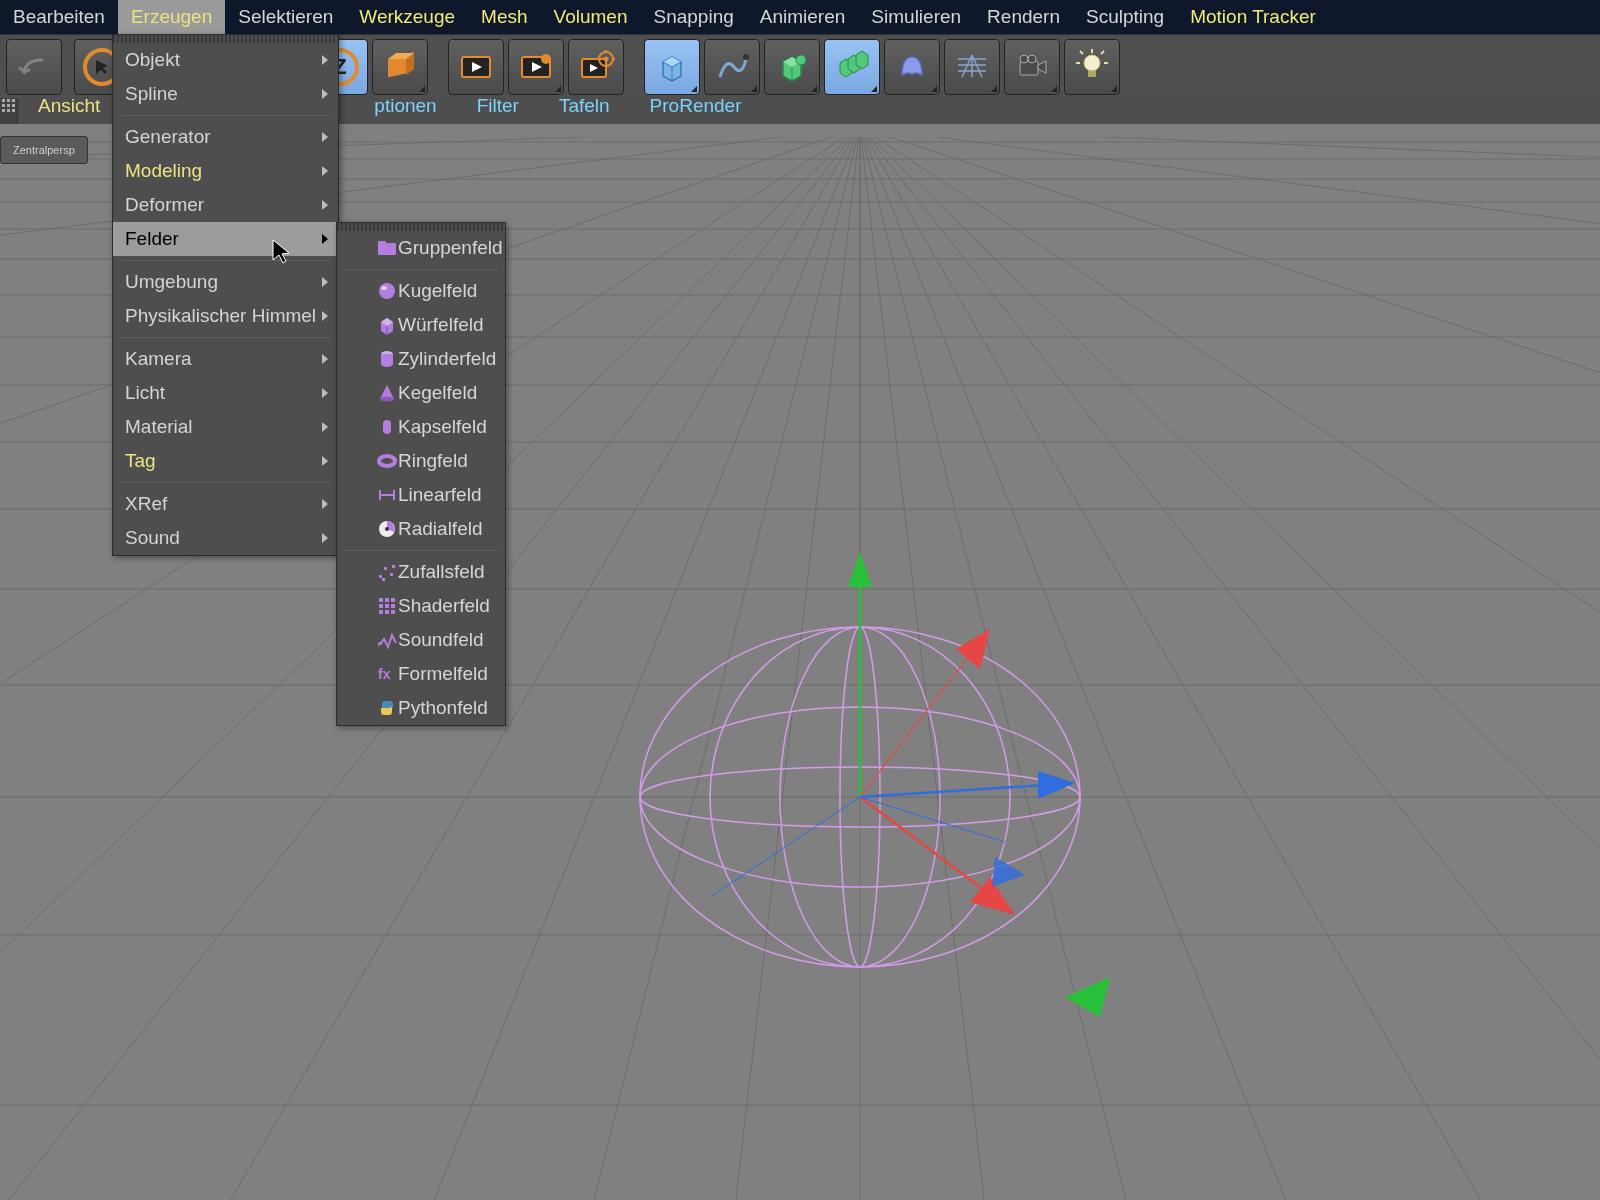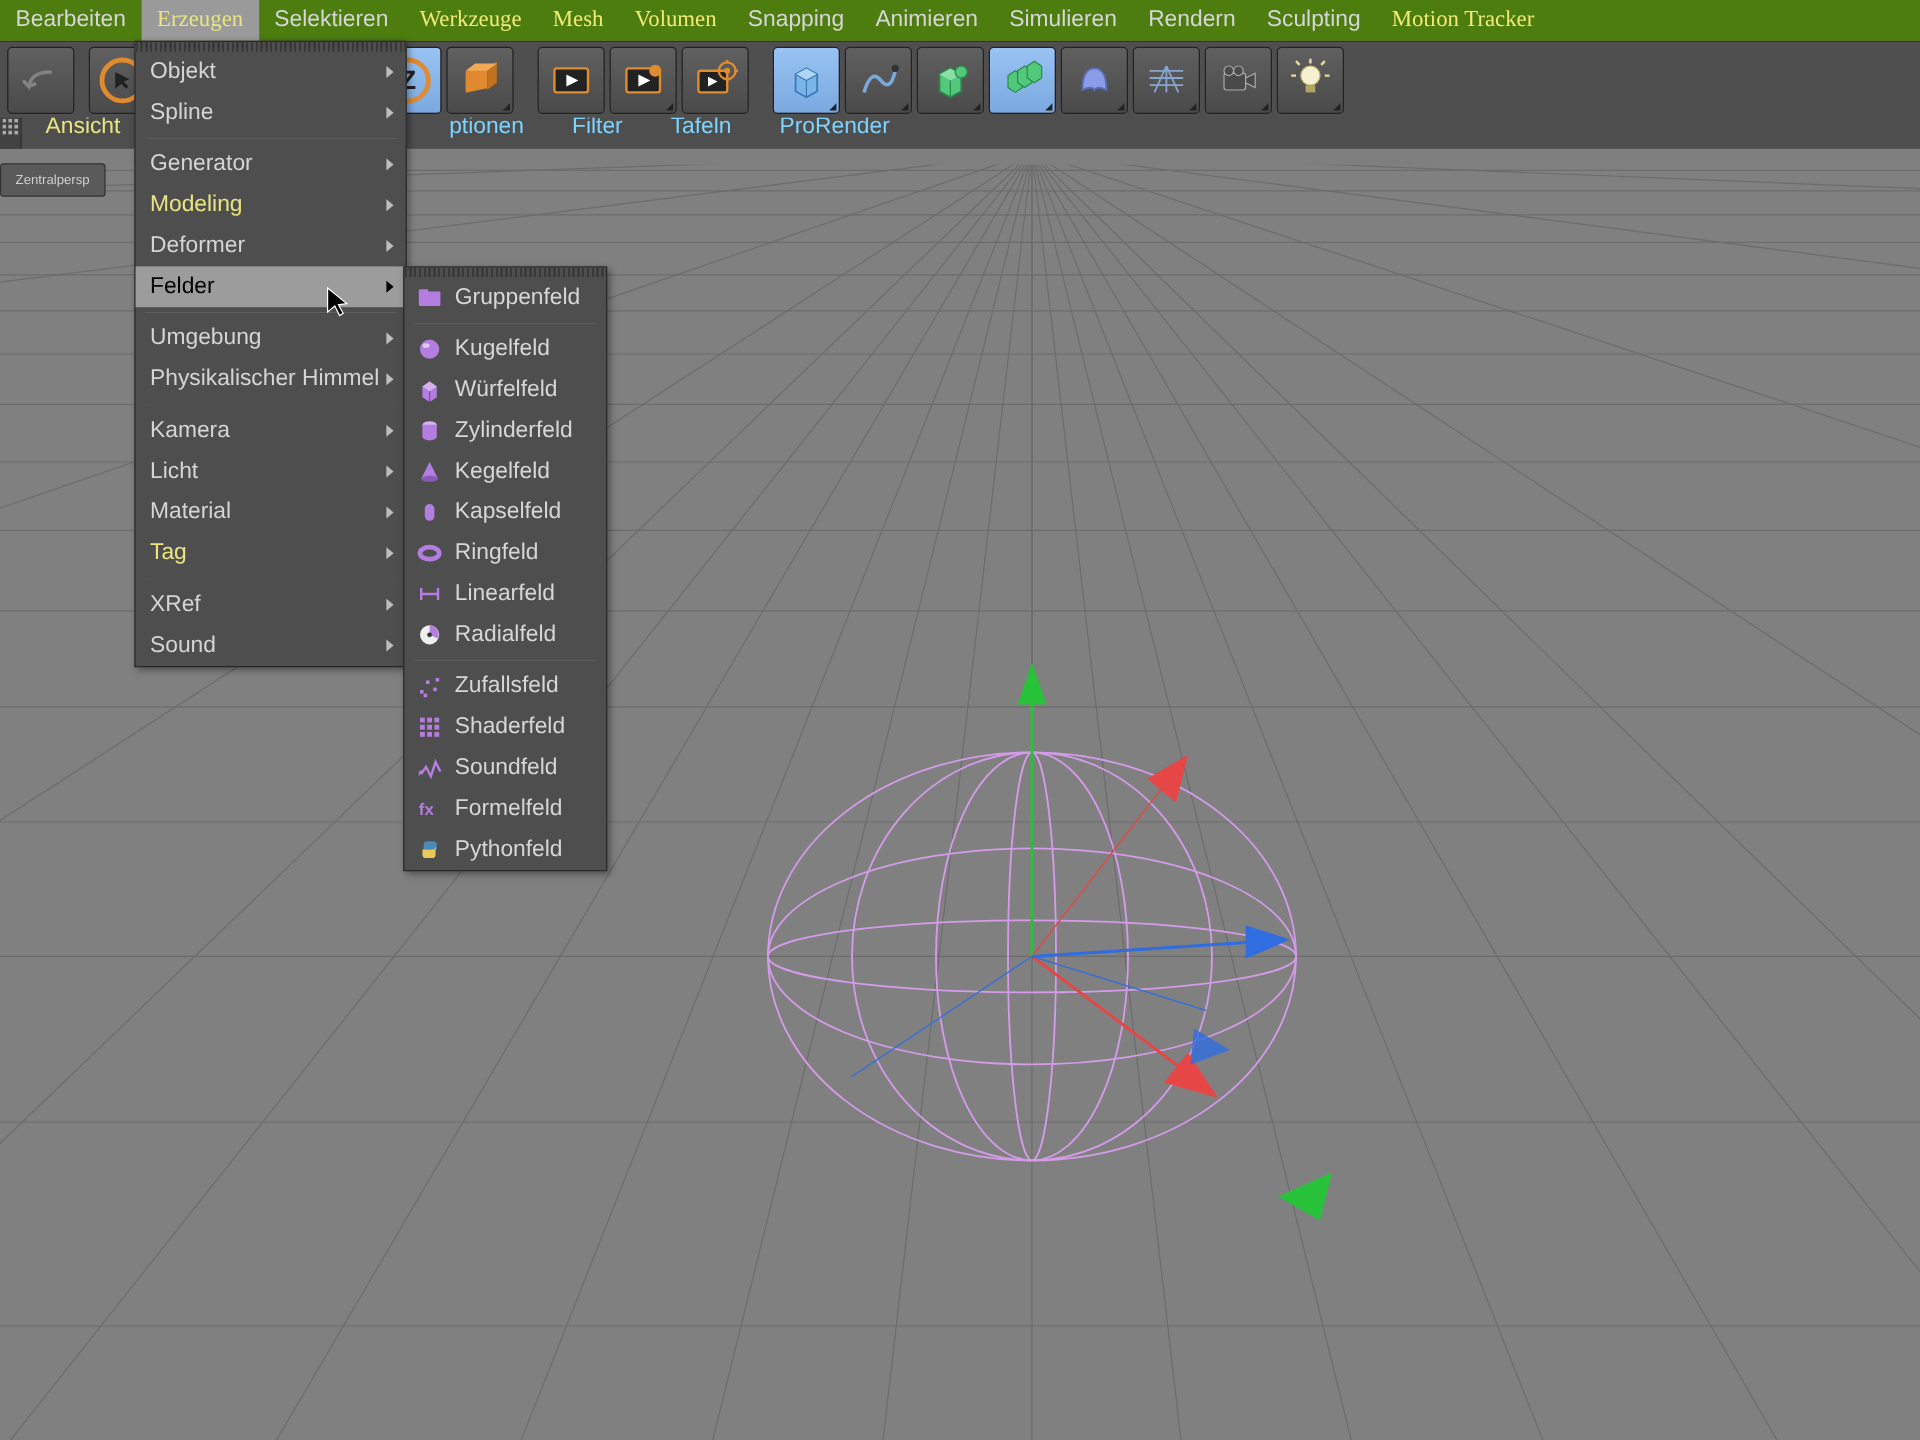--- a/index.html
+++ b/index.html
@@ -1,21 +1,21 @@
 <!DOCTYPE html>
 <html><head>
 <meta charset="utf-8">
 <style>
   * { margin: 0; padding: 0; box-sizing: border-box; font-family: Arial, Helvetica, sans-serif; user-select: none; }
   body { width: 1600px; height: 1200px; background: #7f7f7f; overflow: hidden; position: relative; }
 
   
-  .menubar { position: absolute; top: 0; left: 0; right: 0; height: 34px; background: #4d7c0f; display: flex; align-items: center; z-index: 10; }
+  .menubar { position: absolute; top: 0; left: 0; right: 0; height: 34px; background: #0f172a; display: flex; align-items: center; z-index: 10; }
   .menubar-item { padding: 0 13px; height: 34px; line-height: 34px; font-size: 19px; font-weight: 500; color: #d6d6d6; }
-  .menubar-item.yellow { color: #f0ea76; font-family: Liberation Serif, serif; }
+  .menubar-item.yellow { color: #f0ea76; }
   .menubar-item.active { background: #9a9a9a; color: #e9e481; }
 
   
   .toolbar { position: absolute; top: 34px; left: 0; right: 0; height: 64px; background: #4f4f4f; border-top: 1px solid #333; display: flex; align-items: center; padding-left: 6px; gap: 4px; z-index: 9; }
   .tool-btn { width: 56px; height: 56px; border: 1px solid #222; border-radius: 4px; background: linear-gradient(#606060,#4a4a4a); display: flex; align-items: center; justify-content: center; position: relative; }
   .tool-btn.blue-sel { background: linear-gradient(#98c3f3,#7aa8e0); }
   .tool-btn-group { display: flex; gap: 0; }
   .tool-btn-group .tool-btn { border-radius: 0; margin-left: -1px; }
   .tool-btn-group .tool-btn:first-child { border-radius: 4px 0 0 4px; margin-left: 0; }
   .tool-btn-group .tool-btn:last-child { border-radius: 0 4px 4px 0; }
@@ -42,21 +42,21 @@
   .dd-head { height: 8px; background: repeating-linear-gradient(90deg,#3a3a3a 0 2px,#4e4e4e 2px 4px); }
   .dd-item { height: 34px; display: flex; align-items: center; padding: 0 12px; font-size: 19px; color: #d4d4d4; position: relative; }
   .dd-item.yellow { color: #e9e481; }
   .dd-item.hover { background: #9c9c9c; color: #000; }
   .dd-item.hover .arr { border-left-color: #000; }
   .dd-sep { height: 1px; background: #2f2f2f; margin: 4px 8px; border-bottom: 1px solid #5f5f5f; }
   .arr { position: absolute; right: 10px; width: 0; height: 0; border-top: 5px solid transparent; border-bottom: 5px solid transparent; border-left: 6px solid #bdbdbd; }
 
   
   .submenu { position: absolute; top: 222px; left: 336px; width: 170px; background: #4e4e4e; border: 1px solid #2a2a2a; box-shadow: 2px 2px 6px rgba(0,0,0,0.4); z-index: 21; }
-  .sm-item { height: 34px; display: flex; align-items: center; padding: 0 10px; gap: 10px; font-size: 19px; color: #d6d6d6; }
+  .sm-item { height: 34px; display: flex; align-items: center; padding: 0 10px; font-size: 19px; color: #d6d6d6; margin-left: 29px; }
   .sm-icon { width: 22px; height: 22px; display: flex; align-items: center; justify-content: center; }
   .sm-icon svg { width: 22px; height: 22px; }
 
   
   .cursor { position: absolute; top: 238px; left: 270px; z-index: 30; font-size: 26px; color: #000; pointer-events: none; }
 </style>
 </head>
 <body>
 
 <div class="viewport">

